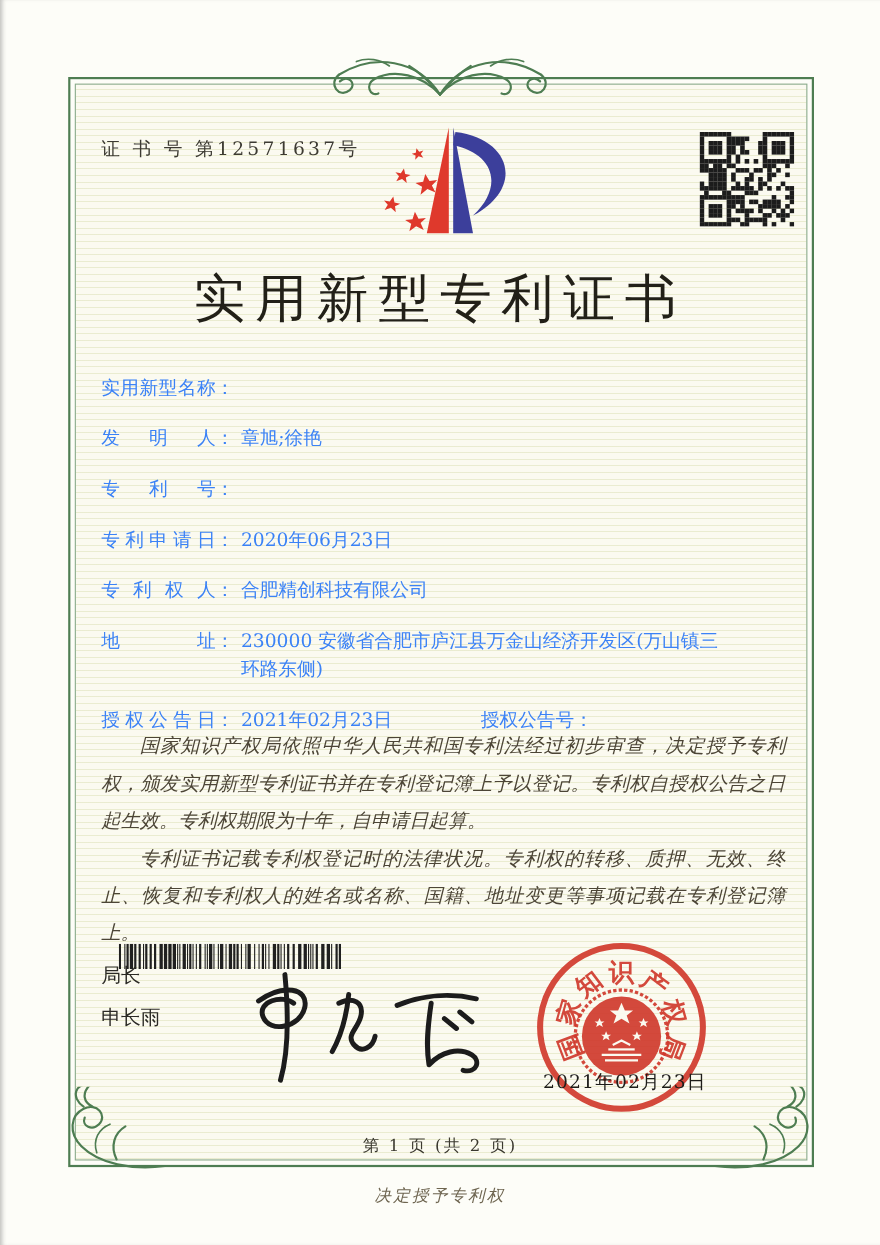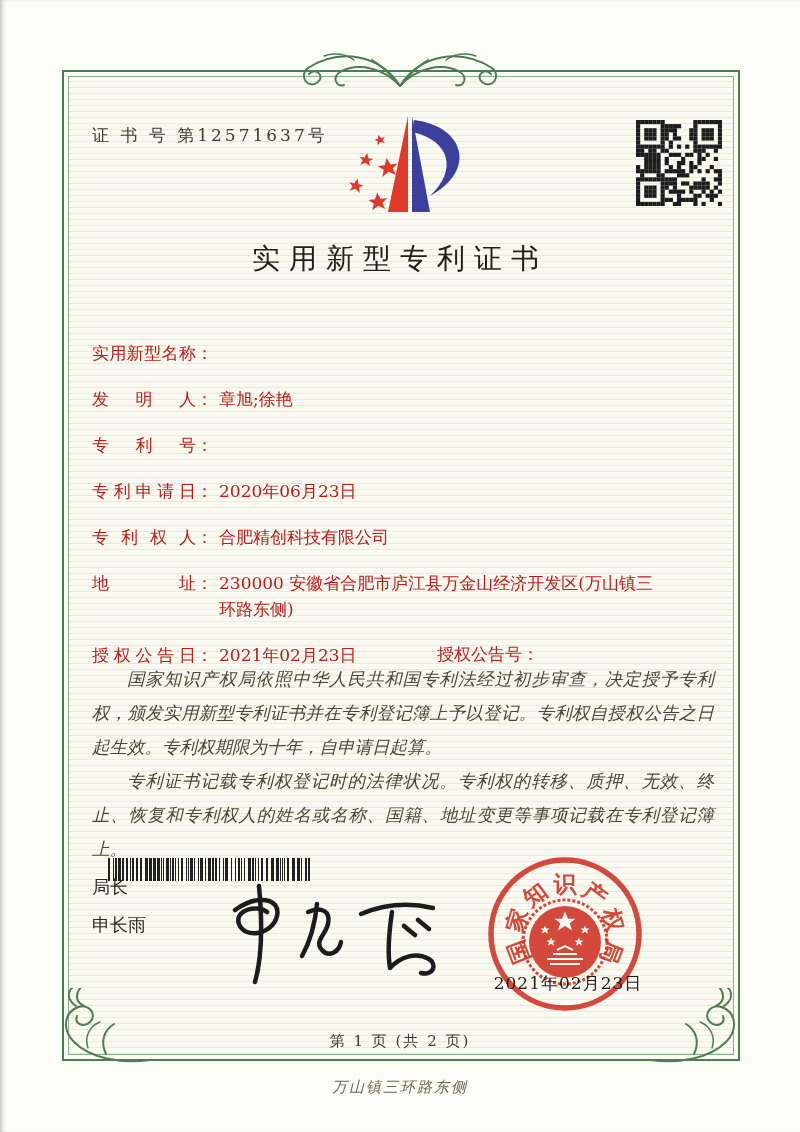--- a/index.html
+++ b/index.html
@@ -26,26 +26,26 @@
   }
   .ornament{position:absolute;pointer-events:none;}
   .cert-no{
     position:absolute;left:92px;top:124px;
     font-size:17px;letter-spacing:3px;color:#3c3a32;
   }
   .logo{position:absolute;left:332px;top:108px;width:160px;height:120px;}
   .qr{position:absolute;left:636px;top:120px;width:86px;height:86px;}
   .title{
     position:absolute;left:0;top:240px;width:100%;
-    text-align:center;font-size:28px;color:#222018;
+    text-align:center;font-size:47px;color:#222018;
     letter-spacing:9px;font-weight:500;
   }
   .fields{
     position:absolute;left:92px;top:340px;width:624px;
-    font-size:17px;color:#b91c1c;
+    font-size:17px;color:#3b82f6;
   }
   .field-row{display:flex;align-items:flex-start;margin-bottom:20px;line-height:26px;}
   .field-label{
     display:inline-block;width:104px;
     text-align:justify;text-align-last:justify;
     flex:0 0 104px;
   }
   .field-colon{flex:0 0 auto;margin-right:6px;}
   .field-value{flex:1 1 auto;max-width:450px;}
   .grant-pair{display:flex;margin-left:58px;font-family:Liberation Serif, serif;}
@@ -531,15 +531,15 @@
       <text x="78" y="36" text-anchor="middle" transform="rotate(-74,78,78)" fill="#d03a2d" font-size="23" font-weight="bold" opacity="0.92">家</text>
       <text x="78" y="36" text-anchor="middle" transform="rotate(-37,78,78)" fill="#d03a2d" font-size="23" font-weight="bold" opacity="0.92">知</text>
       <text x="78" y="36" text-anchor="middle" transform="rotate(0,78,78)" fill="#d03a2d" font-size="23" font-weight="bold" opacity="0.92">识</text>
       <text x="78" y="36" text-anchor="middle" transform="rotate(37,78,78)" fill="#d03a2d" font-size="23" font-weight="bold" opacity="0.92">产</text>
       <text x="78" y="36" text-anchor="middle" transform="rotate(74,78,78)" fill="#d03a2d" font-size="23" font-weight="bold" opacity="0.92">权</text>
       <text x="78" y="36" text-anchor="middle" transform="rotate(111,78,78)" fill="#d03a2d" font-size="23" font-weight="bold" opacity="0.92">局</text>
     </svg>
   <div class="seal-date">2021年02月23日</div>
 
   <div class="page-info">第 1 页 (共 2 页)</div>
-  <div class="back-note">万山镇三环路东侧</div>
+  <div class="back-note">决定授予专利权</div>
 
 </div>
 
 </body></html>

